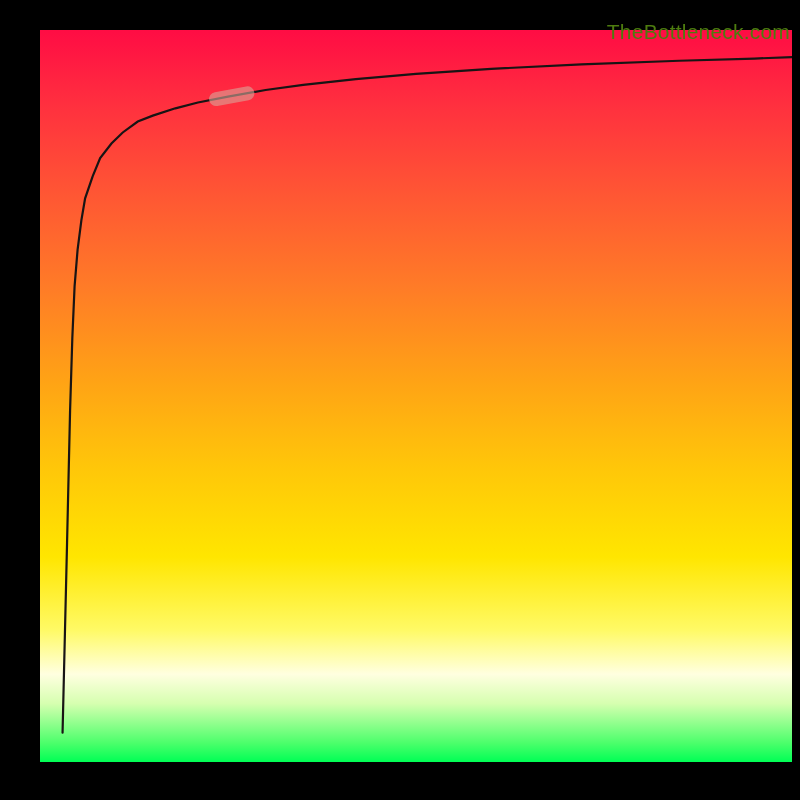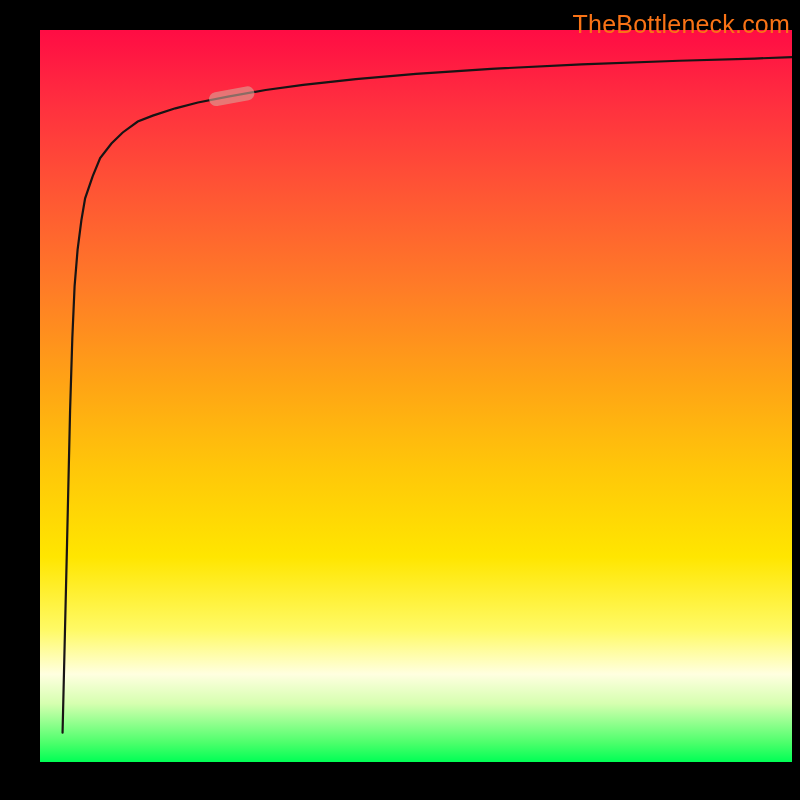--- a/index.html
+++ b/index.html
@@ -12,24 +12,24 @@
     font-family: Arial, Helvetica, sans-serif;
   }
   .frame {
     position: relative;
     width: 800px;
     height: 800px;
     background: #000;
   }
   .watermark {
     position: absolute;
-    top: 10px;
+    top: 20px;
     right: 10px;
-    color: #f97316;
-    font-size: 25px;
+    color: #4d7c0f;
+    font-size: 21px;
     font-weight: 400;
     letter-spacing: 0.2px;
     z-index: 20;
   }
   .plot-area {
     position: absolute;
     left: 40px;
     top: 30px;
     width: 752px;
     height: 732px;

